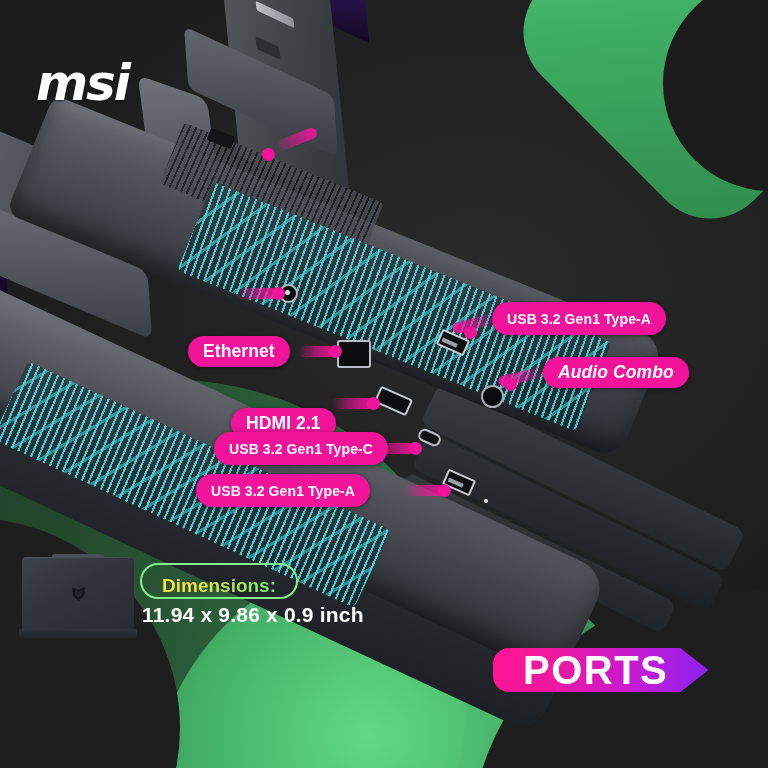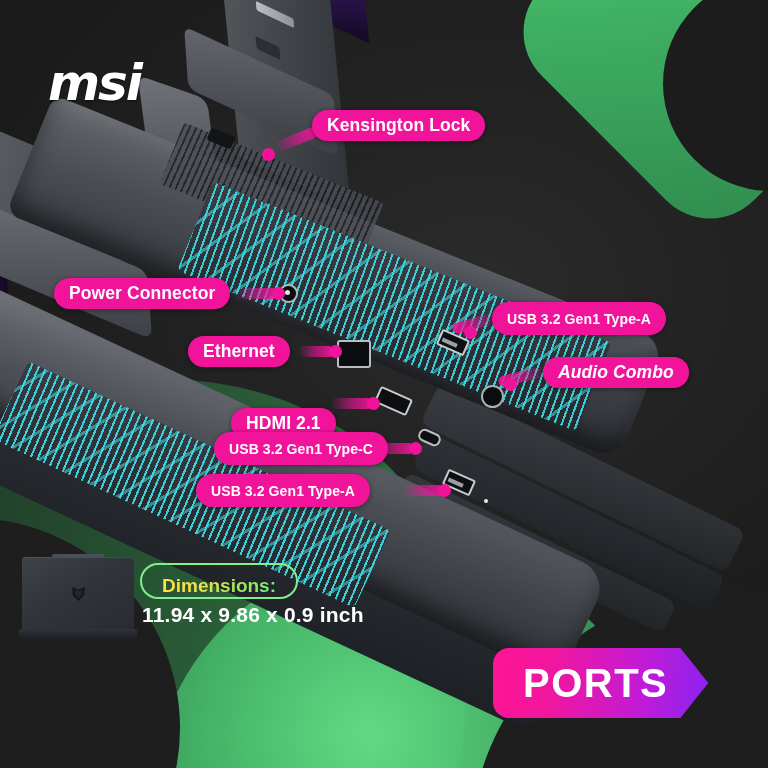--- a/index.html
+++ b/index.html
@@ -326,21 +326,21 @@
   }
   .ldot {
     position:absolute;
     width: 13px; height: 13px;
     border-radius: 50%;
     background:#f2139b;
   }
 
   
   .msi-logo {
-    position:absolute; left:48px; top:58px;
+    position:absolute; left:36px; top:58px;
     color:#ffffff;
     font-size: 50px;
     font-weight: 700;
     font-style: italic;
     letter-spacing: -2px;
     font-family: "DejaVu Sans", sans-serif;
     line-height:1;
     text-shadow: 0 1px 2px rgba(0,0,0,.6);
   }
 
@@ -394,21 +394,21 @@
     width:17px;height:18px;
     color:#1a1d22;
     font-size:18px; line-height:1;
   }
   .thumb .dragon svg{display:block}
 
   
   .ports-badge {
     position:absolute;
     left: 493px; top: 648px;
-    height: 70px;
+    height: 44px;
     display:flex; align-items:center;
     padding: 0 40px 0 30px;
     background: linear-gradient(95deg,#ff1493 0%, #f0179f 28%, #c01bd8 70%, #8a23f0 100%);
     border-radius: 16px;
     clip-path: polygon(0 0, calc(100% - 28px) 0, 100% 50%, calc(100% - 28px) 100%, 0 100%);
   }
   .ports-badge span {
     color:#fff;
     font-size: 40px;
     font-weight: 700;
@@ -468,23 +468,21 @@
     <div class="port usbA" style="left:444px; top:474px; transform:rotate(24deg);"></div>
     <div class="port usbA" style="left:438px; top:334px; transform:rotate(24deg);"></div>
     <div class="port audio" style="left:481px; top:385px;"></div>
     <div class="led-dot" style="left:484px; top:499px;"></div>
   </div>
 
   <div class="msi-logo">msi</div>
 
   <div class="ldot" style="left:262px; top:148px;"></div>
   <div class="leader to-right" style="left:274px; top:134px; width:44px; transform:rotate(-22deg);"></div>
-  <div class="pill" style="left:312px; top:110px;">Kensington Lock</div>
-
-  <div class="pill" style="left:54px; top:278px;">Power Connector</div>
+
   <div class="leader to-right" style="left:236px; top:288px; width:42px;"></div>
   <div class="ldot" style="left:272px; top:287px;"></div>
 
   <div class="pill" style="left:188px; top:336px;">Ethernet</div>
   <div class="leader to-right" style="left:298px; top:346px; width:36px;"></div>
   <div class="ldot" style="left:329px; top:345px;"></div>
 
   <div class="pill" style="left:231px; top:408px;">HDMI 2.1</div>
   <div class="leader to-right" style="left:331px; top:398px; width:42px;"></div>
   <div class="ldot" style="left:367px; top:397px;"></div>

